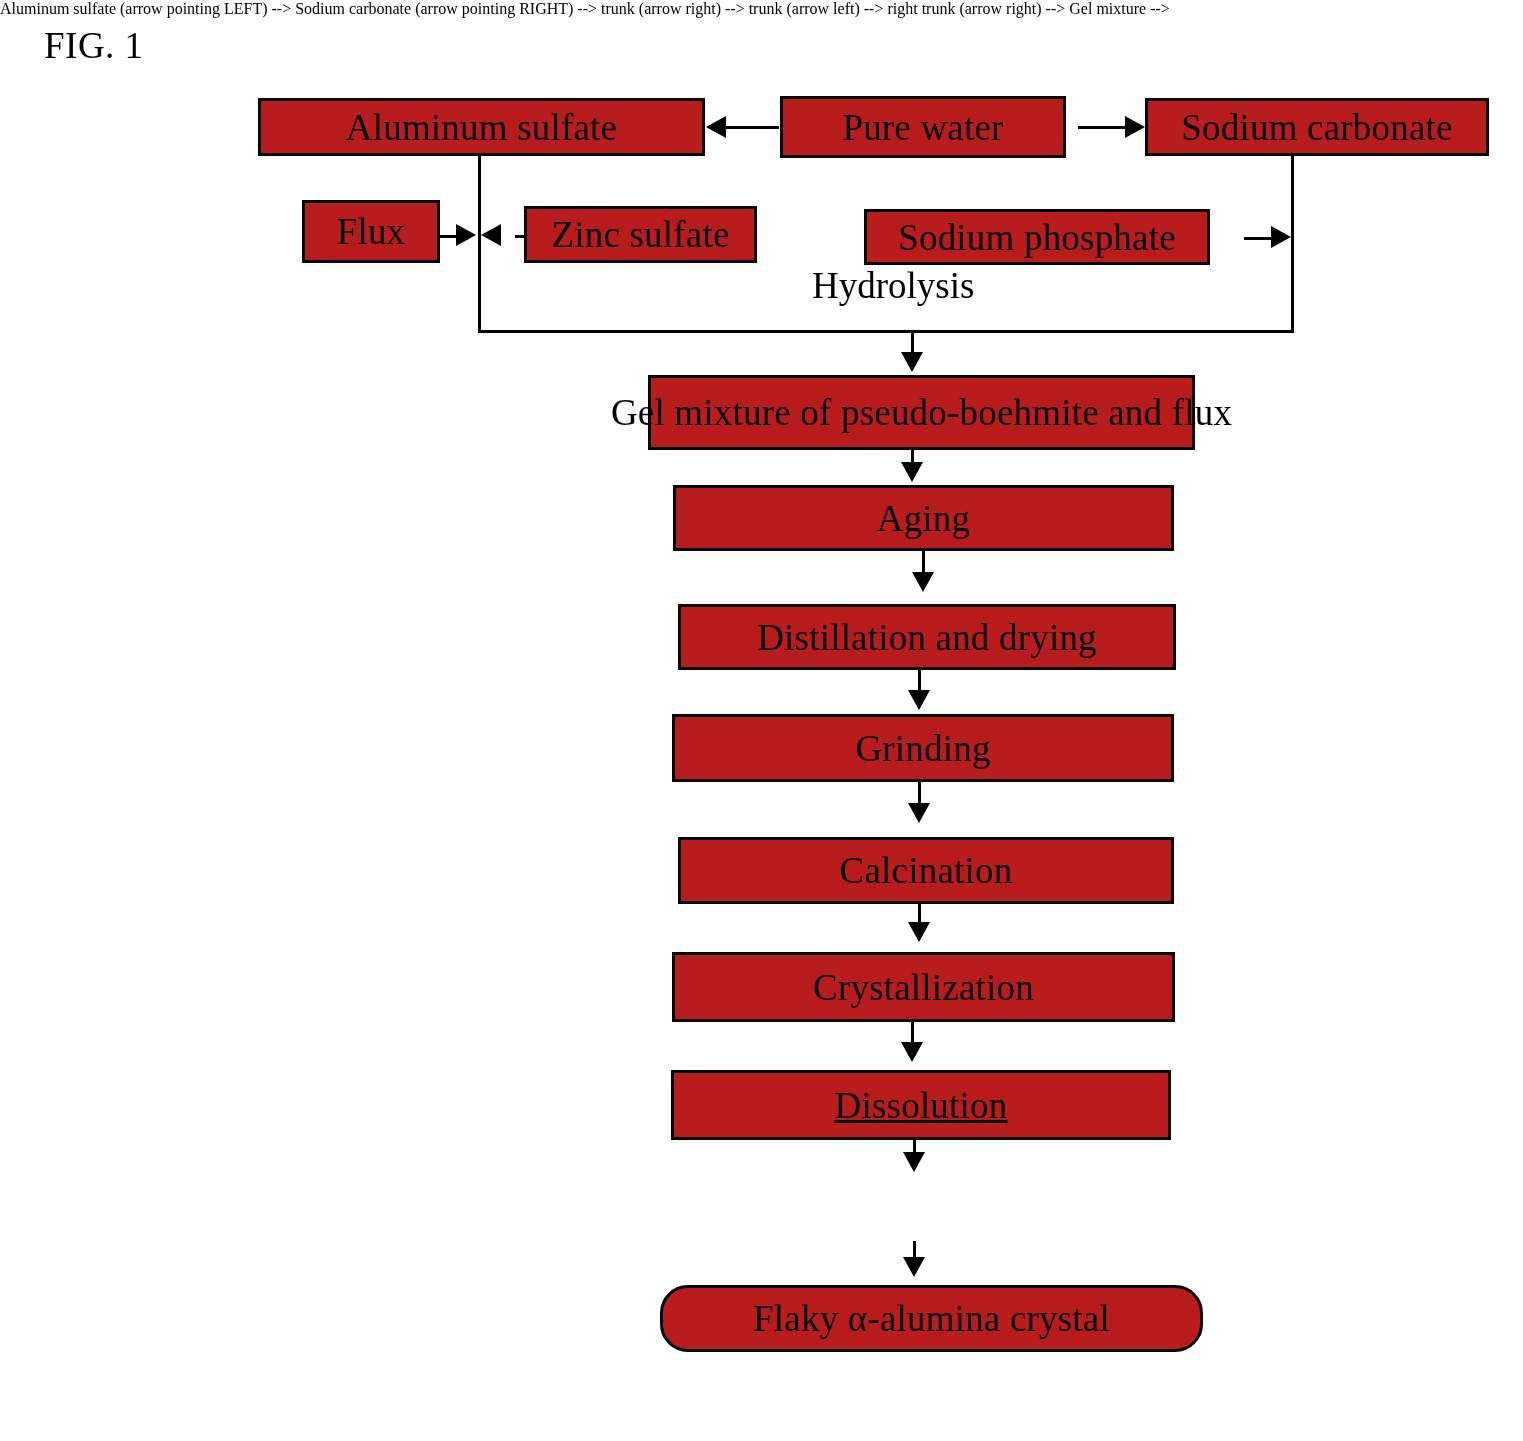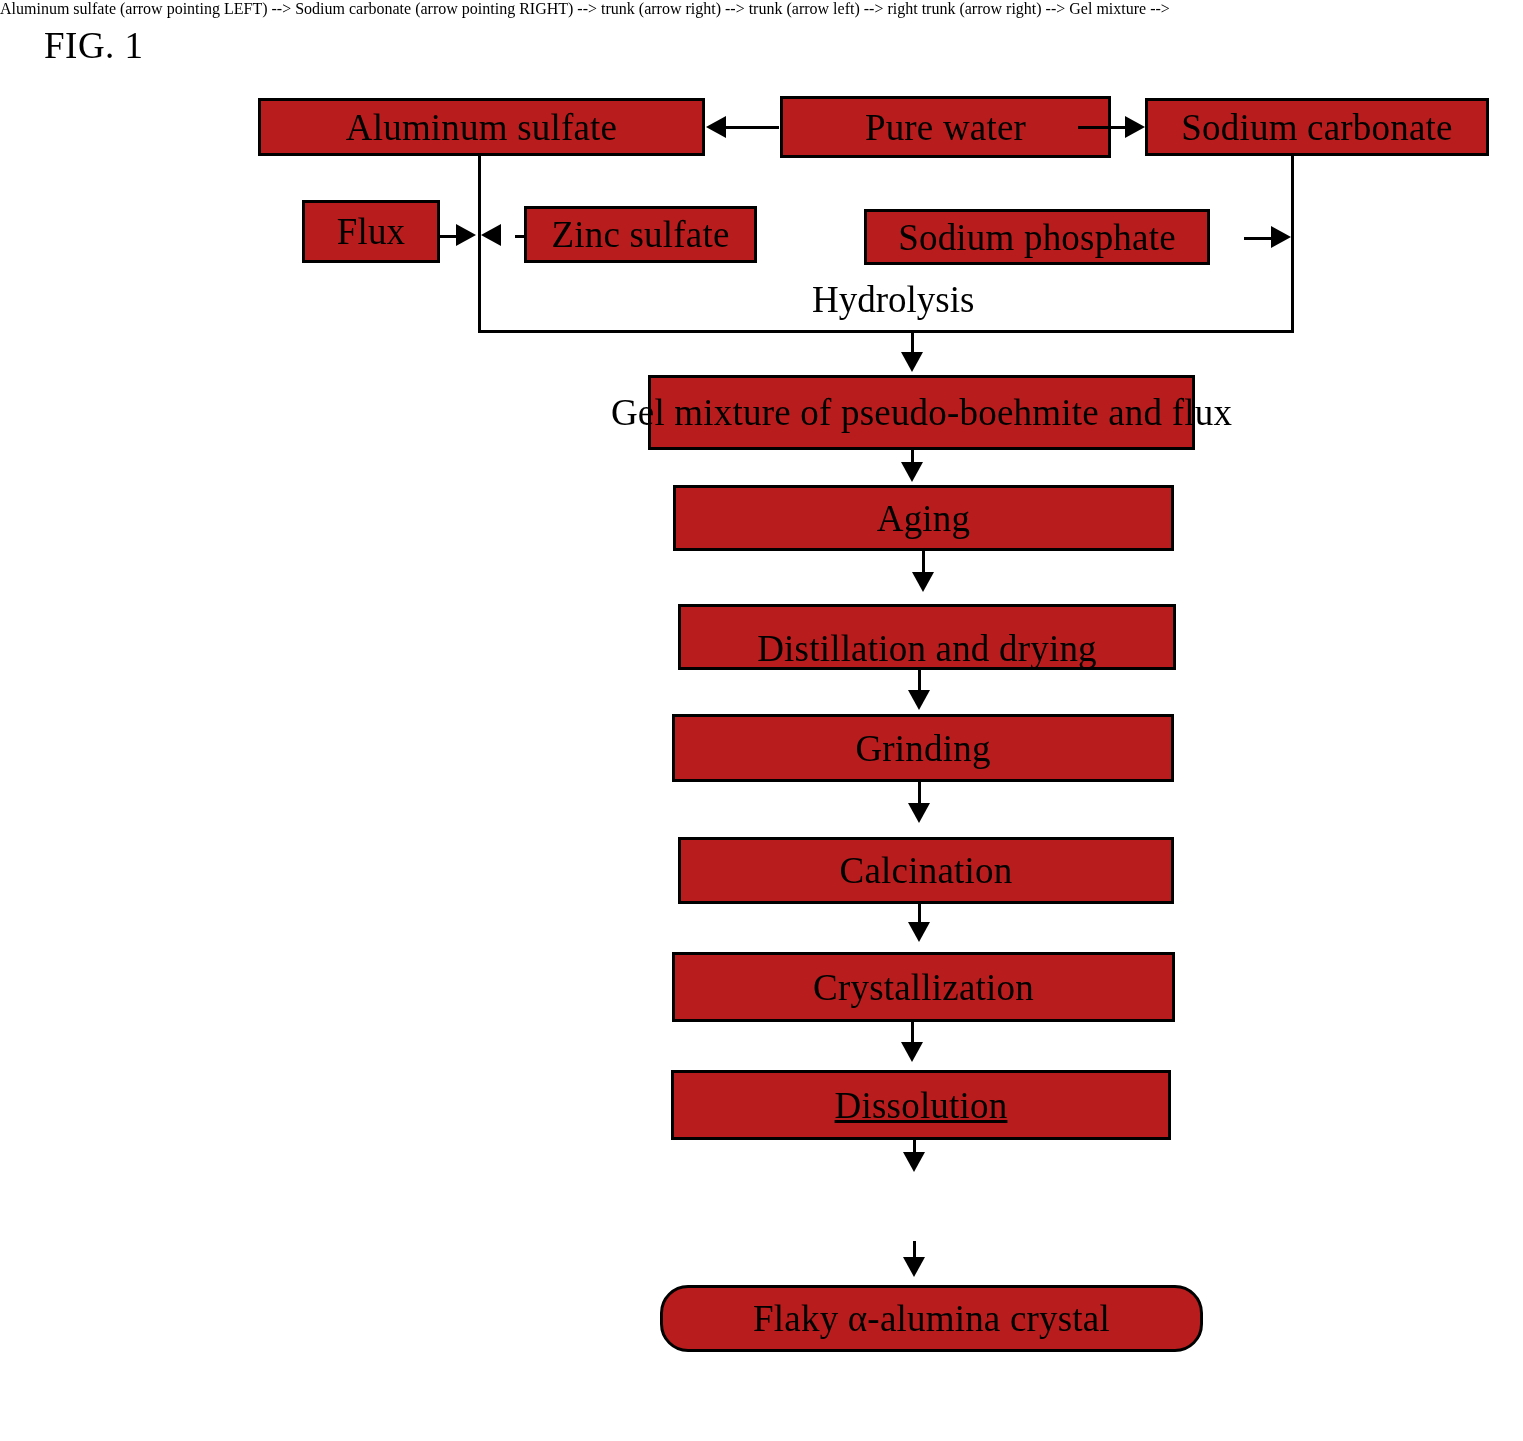--- a/index.html
+++ b/index.html
@@ -100,21 +100,21 @@
 
 <div id="figure-root">
 
   <div id="fig-label">FIG. 1</div>
 
   
   <div class="node" style="left:258px; top:98px; width:447px; height:58px;">
     <span class="label">Aluminum sulfate</span>
   </div>
 
-  <div class="node" style="left:780px; top:96px; width:331px; height:62px;">
+  <div class="node" style="left:780px; top:96px; width:286px; height:62px;">
     <span class="label">Pure water</span>
   </div>
 
   <div class="node overflow" style="left:1145px; top:98px; width:344px; height:58px;">
     <span class="label">Sodium carbonate</span>
   </div>
 
    Aluminum sulfate (arrow pointing LEFT) --&gt;
   <div class="hline" style="left:726px; top:126px; width:53px;"></div>
   <div class="arrow-left" style="left:706px; top:116px;"></div>
@@ -150,21 +150,21 @@
   
   <div class="vline" style="left:1291px; top:156px; height:176px;"></div>
 
    right trunk (arrow right) --&gt;
   <div class="hline" style="left:1244px; top:237px; width:28px;"></div>
   <div class="arrow-right" style="left:1271px; top:226px;"></div>
 
   
   <div class="hline" style="left:478px; top:330px; width:816px;"></div>
 
-  <div class="free-label" style="left:812px; top:281px;">Hydrolysis</div>
+  <div class="free-label" style="left:812px; top:267px;">Hydrolysis</div>
 
    Gel mixture --&gt;
   <div class="vline" style="left:911px; top:330px; height:30px;"></div>
   <div class="arrow-down" style="left:901px; top:352px;"></div>
 
   
   <div class="node overflow" style="left:648px; top:375px; width:547px; height:75px;">
     <span class="label">Gel mixture of pseudo-boehmite and flux</span>
   </div>
 
@@ -173,21 +173,21 @@
 
   
   <div class="node" style="left:673px; top:485px; width:501px; height:66px;">
     <span class="label">Aging</span>
   </div>
 
   <div class="vline" style="left:922px; top:551px; height:29px;"></div>
   <div class="arrow-down" style="left:912px; top:572px;"></div>
 
   
-  <div class="node" style="left:678px; top:604px; width:498px; height:66px;align-items:flex-end;">
+  <div class="node" style="left:678px; top:604px; width:498px; height:66px;">
     <span class="label">Distillation and drying</span>
   </div>
 
   <div class="vline" style="left:918px; top:670px; height:26px;"></div>
   <div class="arrow-down" style="left:908px; top:690px;"></div>
 
   
   <div class="node" style="left:672px; top:714px; width:502px; height:68px;">
     <span class="label">Grinding</span>
   </div>

